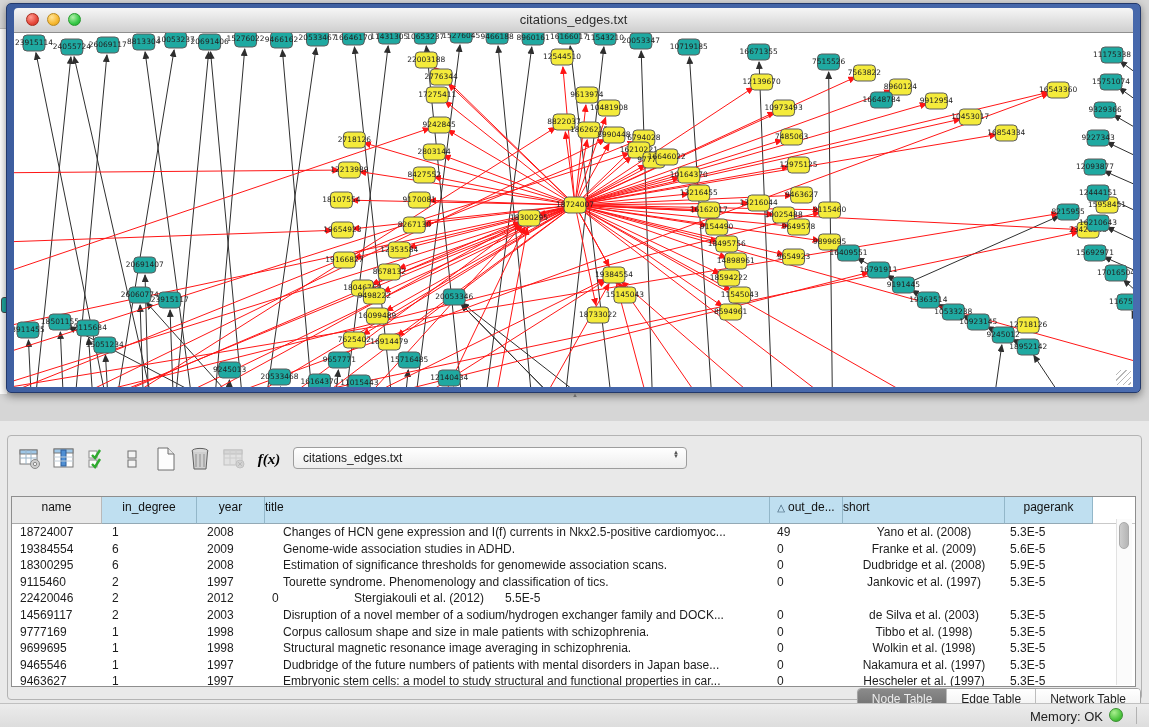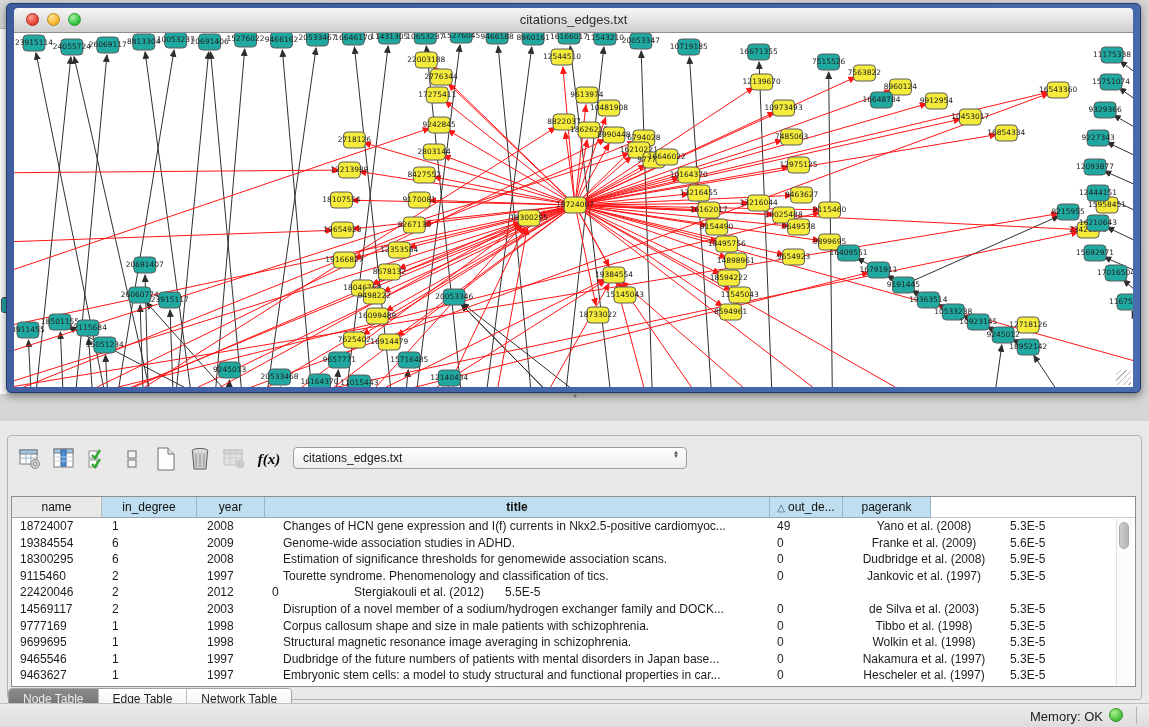--- a/index.html
+++ b/index.html
@@ -46,42 +46,42 @@
   .tbtn{width:28px;height:28px;margin-right:6px;display:flex;align-items:center;justify-content:center;}
   .tbtn svg{display:block;}
   .fx{font-family:"Liberation Serif",serif;font-style:italic;font-weight:bold;font-size:15px;color:#000000;width:30px;text-align:center;}
   .combo{position:absolute;left:277px;top:5px;width:394px;height:22px;border:1px solid #9d9d9d;border-radius:4px;
       background:linear-gradient(#ffffff,#ededed);box-sizing:border-box;font-size:12px;color:#1a1a1a;line-height:20px;padding-left:9px;}
   .combo .steppers{position:absolute;right:7px;top:2px;font-size:6px;line-height:4px;color:#555;text-align:center;}
 
   
   .tbl{position:absolute;left:3px;right:5px;top:60px;height:189px;background:#fff;border:1px solid #8e8e8e;overflow:hidden;}
   .trow{display:flex;height:16.6px;line-height:16.6px;font-size:12px;color:#1c1c1c;white-space:nowrap;}
-  .thead{display:flex;height:21px;line-height:21px;font-size:12px;color:#111;}
+  .thead{display:flex;height:27px;line-height:21px;font-size:12px;color:#111;}
   .hcell{box-sizing:border-box;text-align:center;background:#bfdff0;border-right:1px solid #93b7c9;border-bottom:1px solid #93a9b5;overflow:hidden;}
   .hcell.gray{background:#e9e9e9;border-right:1px solid #b9b9b9;border-bottom:1px solid #a9a9a9;}
   .cell{box-sizing:border-box;overflow:hidden;text-overflow:clip;}
   .c0{width:90px;padding-left:8px;}
   .c1{width:95px;padding-left:10px;}
   .c2{width:68px;padding-left:10px;}
   .c3{width:505px;padding-left:18px;}
   .c4{width:73px;padding-left:7px;}
   .c5{width:162px;text-align:center;}
   .c6{width:88px;padding-left:5px;}
   .c7{flex:1;}
   .thead .c0,.thead .c1,.thead .c2,.thead .c3,.thead .c4,.thead .c6{padding-left:0;}
-  .thead .c3,.thead .c5{text-align:center;font-weight:bold;}
+  .thead .c3,.thead .c5{text-align:left;}
   .thead .c7{background:#fff;border-bottom:1px solid #c9c9c9;border-right:none;}
   .sortmark{font-size:10px;color:#33536b;margin-right:3px;}
   .vscroll{position:absolute;right:3px;top:22px;bottom:1px;width:15px;background:#fbfbfb;border-left:1px solid #e2e2e2;}
   .vthumb{position:absolute;left:2px;top:3px;width:10px;height:27px;border-radius:6px;
       background:linear-gradient(90deg,#cdcdcd,#b5b5b5);border:1px solid #aaa;box-sizing:border-box;}
 
   
-  .tabsrow{position:absolute;left:0;right:0;top:252px;text-align:left;}
+  .tabsrow{position:absolute;left:0;right:0;top:252px;text-align:right;}
   .segctl{display:inline-flex;border:1px solid #a2a2a2;border-radius:4px;overflow:hidden;background:#fff;
       box-shadow:0 1px 1px rgba(0,0,0,.12);}
   .seg{padding:3px 14px;font-size:12px;color:#1f1f1f;background:linear-gradient(#ffffff,#f1f1f1);border-right:1px solid #bdbdbd;}
   .seg:last-child{border-right:none;}
   .seg.sel{background:linear-gradient(#8b8b8b,#6e6e6e);color:#ededed;}
 
   
   .statusbar{position:absolute;left:0;top:703px;width:100%;height:24px;background:linear-gradient(#ececec,#dddddd);
       border-top:1px solid #c0c0c0;box-sizing:border-box;}
   .mem-label{position:absolute;right:46px;top:5px;font-size:13px;color:#222;}
@@ -832,20 +832,21 @@
         </div>
       </div>
 
       <div class="tbl">
         <div class="thead" id="thead">
             <div class="hcell cell c0 gray">name</div>
             <div class="hcell cell c1">in_degree</div>
             <div class="hcell cell c2">year</div>
             <div class="hcell cell c3">title</div>
             <div class="hcell cell c4"><span class="sortmark">△</span>out_de...</div>
+            <div class="hcell cell c5">short</div>
             <div class="hcell cell c6">pagerank</div>
             <div class="hcell cell c7"></div>
           </div>
         <div id="tbody">
             <div class="trow">
               <div class="cell c0">18724007</div>
               <div class="cell c1">1</div>
               <div class="cell c2">2008</div>
               <div class="cell c3">Changes of HCN gene expression and I(f) currents in Nkx2.5-positive cardiomyoc...</div>
               <div class="cell c4">49</div>

